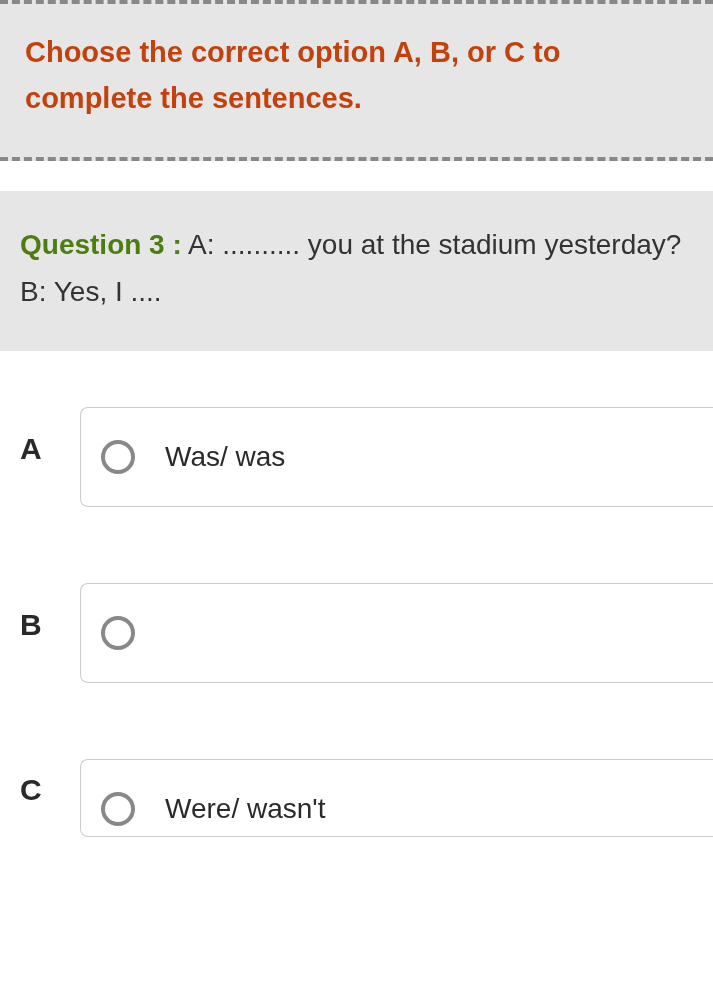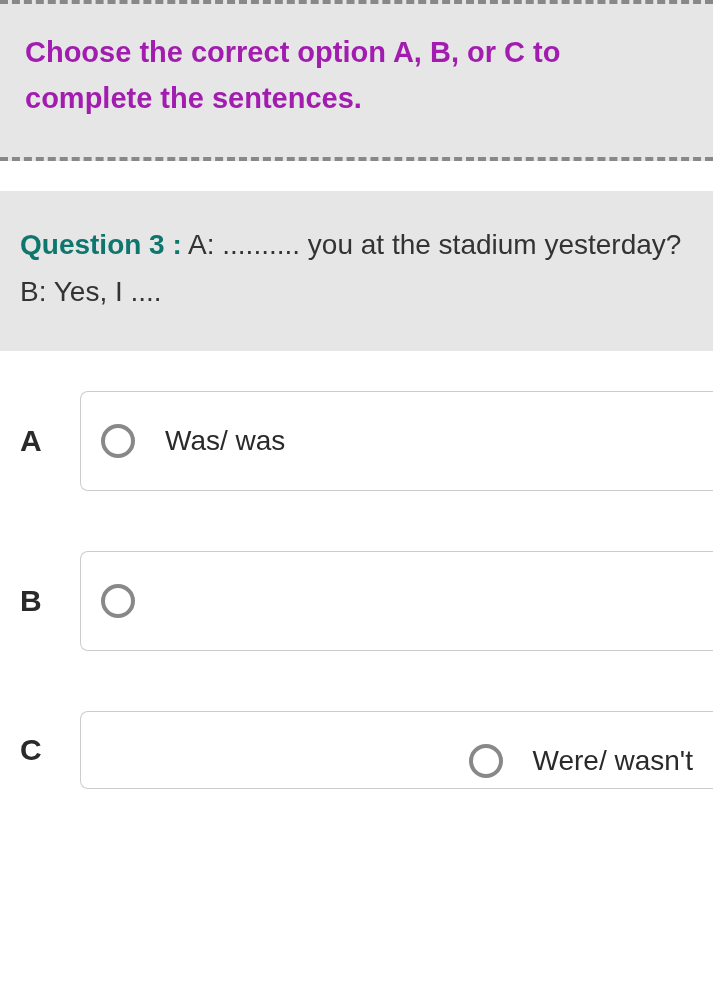--- a/index.html
+++ b/index.html
@@ -16,39 +16,39 @@
     .instructions-block {
       background: #e6e6e6;
       padding: 25px 25px 35px 25px;
       border-top: 4px dashed #888;
       border-bottom: 4px dashed #888;
     }
     .instructions-text {
       font-size: 29px;
       font-weight: bold;
       line-height: 1.6;
-      color: #a21caf;
+      color: #c2410c;
     }
     .spacer {
       height: 30px;
       background: #fff;
     }
     .question-block {
       background: #e6e6e6;
       padding: 30px 20px 35px 20px;
     }
     .question-text {
       font-size: 28px;
       font-weight: 500;
       line-height: 1.7;
       color: #333;
     }
     .question-label {
       font-weight: bold;
-      color: #0f766e;
+      color: #4d7c0f;
     }
     .options-area {
       padding-top: 40px;
     }
     .option-row {
       display: flex;
       align-items: center;
       margin-bottom: 60px;
       padding-left: 20px;
     }
@@ -61,39 +61,39 @@
     }
     .option-card {
       flex: 1;
       border: 1px solid #ccc;
       border-right: none;
       border-radius: 8px 0 0 8px;
       padding: 32px 20px 32px 20px;
       display: flex;
       align-items: center;
       cursor: pointer;
+      margin-top: 16px;
     }
     .radio-circle {
       width: 34px;
       height: 34px;
       border: 4px solid #888;
       border-radius: 50%;
       flex-shrink: 0;
       margin-right: 30px;
     }
     .option-text {
       font-size: 28px;
       color: #2a2a2a;
     }
     .option-row:last-child {
       margin-bottom: 0;
     }
     .option-row:last-child .option-card {
       padding-bottom: 10px;
-      justify-content: flex-end;
     }
   </style>
 </head>
 <body>
 
 <div class="instructions-block">
   <div class="instructions-text">Choose the correct option A, B, or C to complete the sentences.</div>
 </div>
 
 <div class="spacer"></div>

